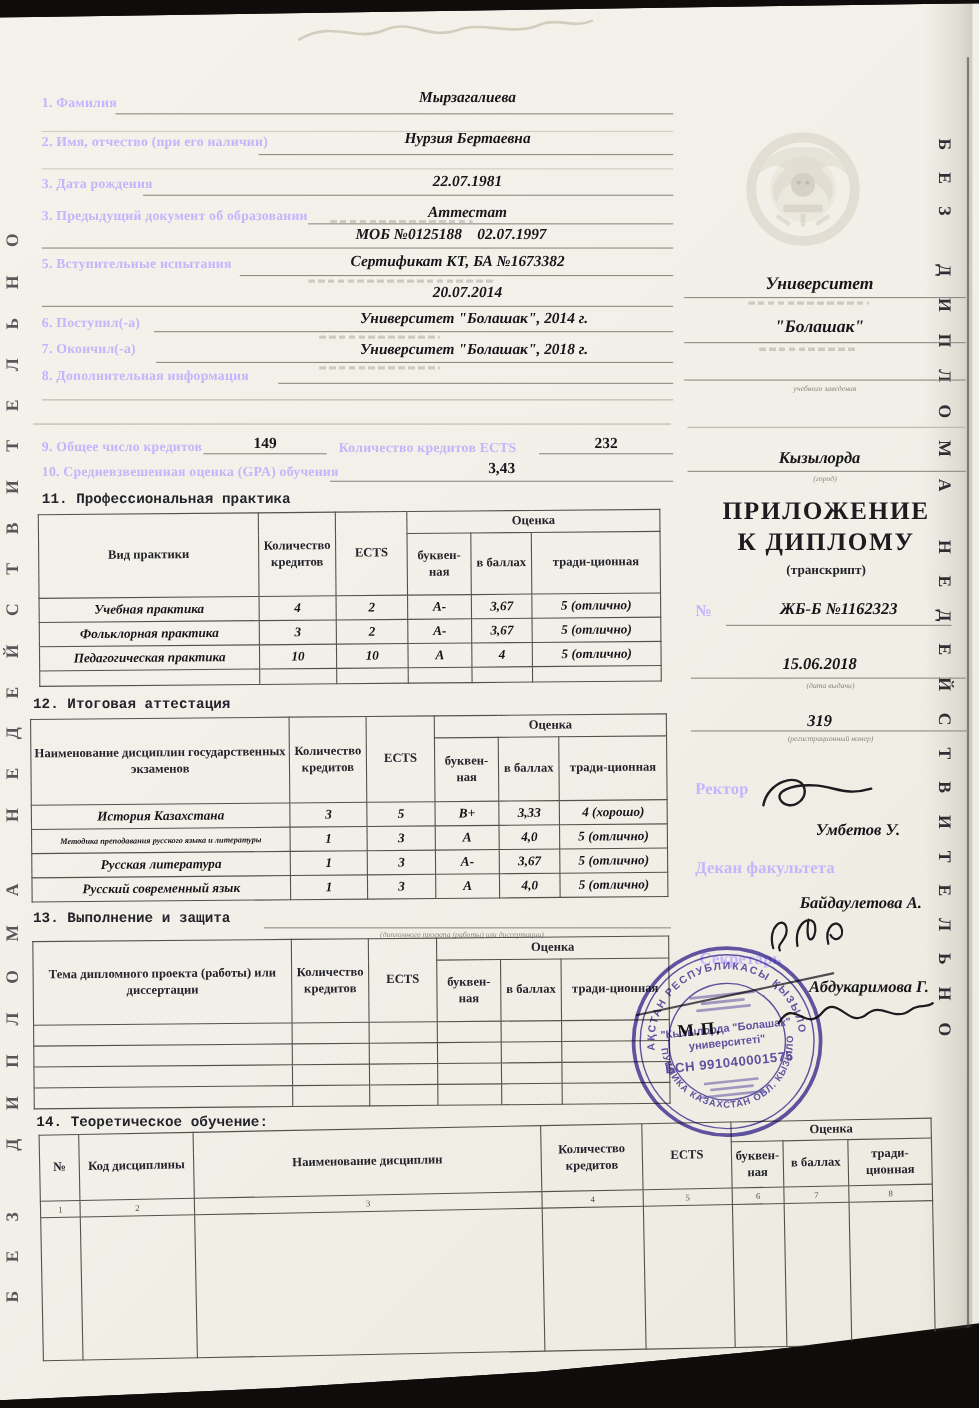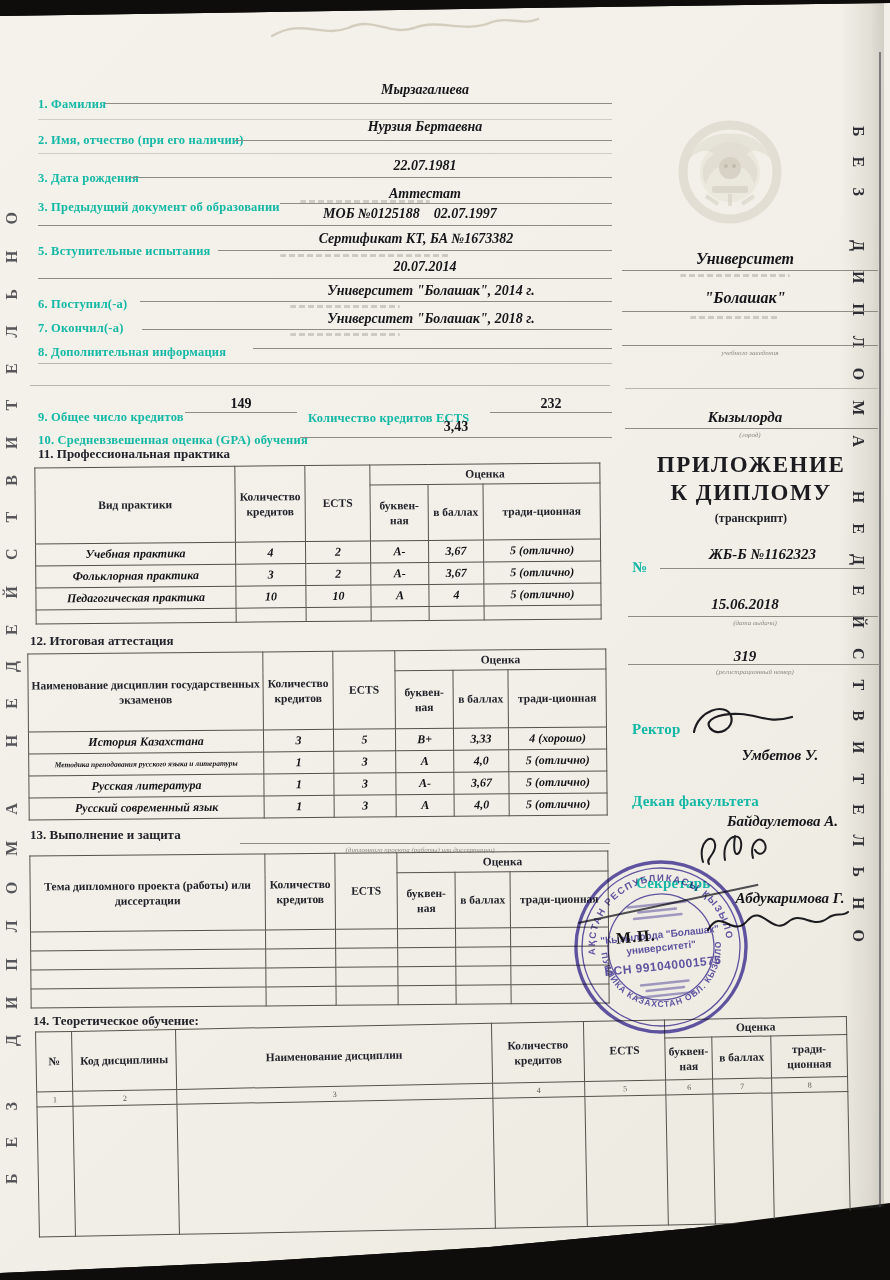--- a/index.html
+++ b/index.html
@@ -9,31 +9,31 @@
   .paper{position:absolute;inset:0;background:linear-gradient(135deg,#f4f2ea 0%,#f1efe7 55%,#ece9e0 100%);
          clip-path:polygon(0 16px,52% 9px,100% 3px,100% 1203px,78% 1228px,55% 1247px,28% 1262px,0 1273px);}
   .edge-shade{position:absolute;left:840px;top:0;width:44px;height:1240px;
          background:linear-gradient(to right,rgba(120,115,100,0) 0%,rgba(120,115,100,.14) 70%,rgba(90,85,75,.22) 100%);}
   .fold-line{position:absolute;left:879px;top:52px;width:2px;height:1160px;background:#41414a;opacity:.6;}
   .black-top{position:absolute;left:0;top:0;width:890px;height:18px;background:#0e0d0b;
          clip-path:polygon(0 0,100% 0,100% 3px,52% 9px,0 16px);}
   .black-bottom{position:absolute;left:0;top:1195px;width:890px;height:85px;background:#0e0d0b;
          clip-path:polygon(0 78px,28% 67px,55% 52px,78% 33px,100% 11px,100% 85px,0 85px);}
 
-  .lbl{position:absolute;font-weight:bold;font-size:12.5px;color:#14b8a6;letter-spacing:.2px;white-space:nowrap;margin-top:11px;}
+  .lbl{position:absolute;font-weight:bold;font-size:12.5px;color:#c4b5fd;letter-spacing:.2px;white-space:nowrap;}
   .val{position:absolute;font-weight:bold;font-style:italic;font-size:14px;color:#15151a;text-align:center;white-space:nowrap;}
   .val-rm{font-style:normal;}
   .pre{white-space:pre;}
   .ln{position:absolute;height:1px;background:#8f8c84;}
   .ln-f{position:absolute;height:1px;background:#cfccc2;}
   .note{position:absolute;font-style:italic;font-size:7px;color:#8a887e;text-align:center;white-space:nowrap;}
   .sq{position:absolute;height:3px;border-radius:2px;opacity:.5;filter:blur(.4px);
       background:repeating-linear-gradient(90deg,#aaa79c 0 6px,transparent 6px 9px);}
 
-  .section{position:absolute;font-weight:bold;font-size:13px;color:#23232b;white-space:nowrap;}
+  .section{position:absolute;font-weight:bold;font-size:13px;color:#23232b;white-space:nowrap;font-family:Liberation Mono, monospace;}
 
   table.doc-table{position:absolute;border-collapse:collapse;table-layout:fixed;background:transparent;}
   .doc-table th,.doc-table td{border:1px solid #55524c;padding:0 2px;overflow:hidden;}
   .doc-table th{font-weight:bold;font-size:11.5px;color:#23232b;text-align:center;line-height:1.25;}
   .doc-table td.c-name{font-weight:bold;font-style:italic;font-size:12px;text-align:center;color:#141418;}
   .doc-table td.c-val{font-weight:bold;font-style:italic;font-size:12px;text-align:center;color:#141418;}
   .doc-table td.tiny-name{font-size:7.5px;}
   .rot-a{transform:rotate(-0.5deg);}
   .rot-b{transform:rotate(-1.1deg);transform-origin:30px 50%;}
   tbody.body-practice tr{height:22px;} tbody.body-practice tr:last-child{height:14px;}

